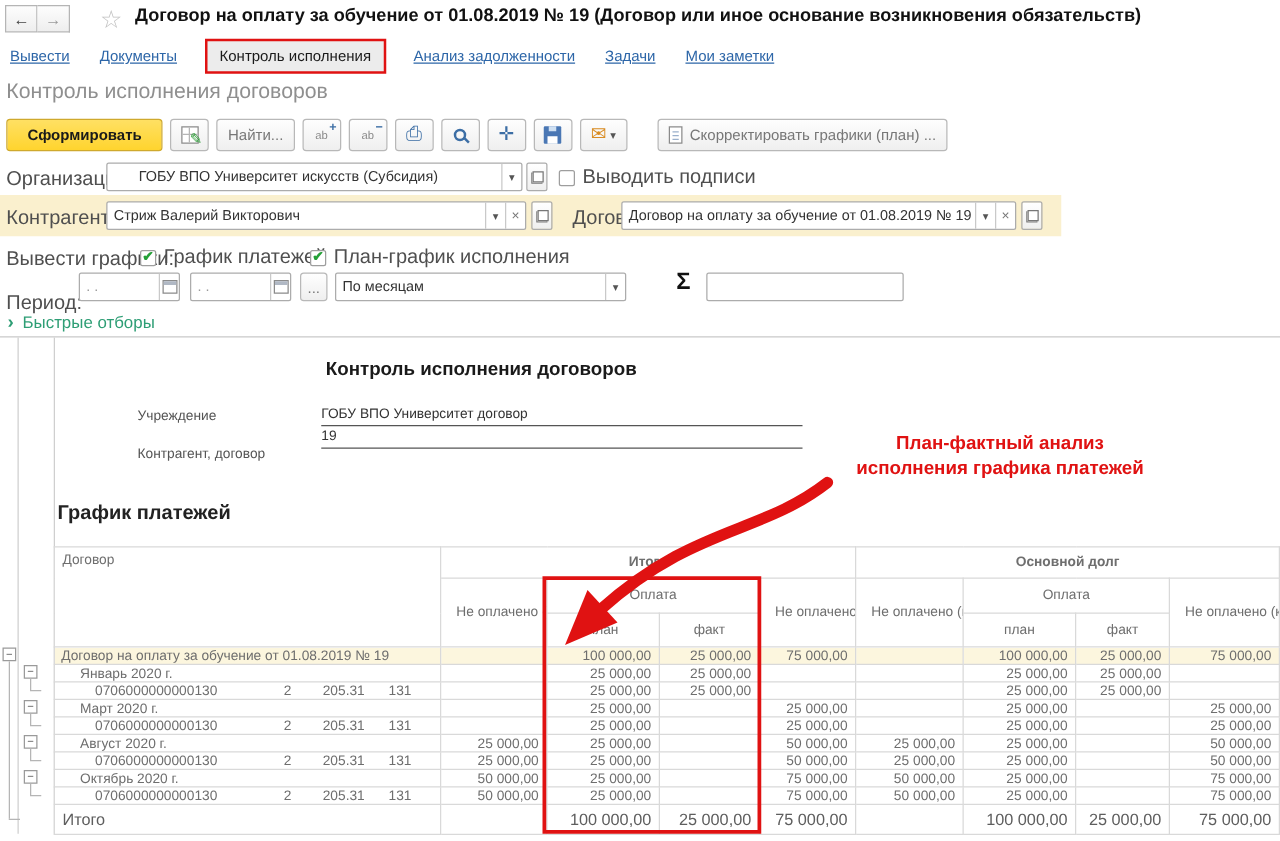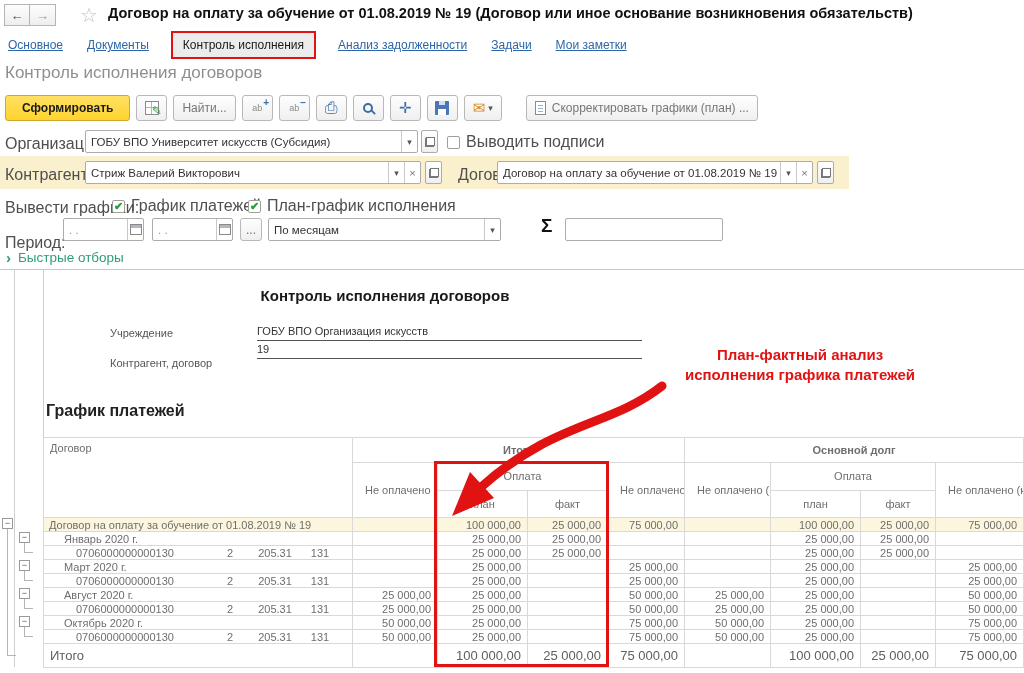--- a/index.html
+++ b/index.html
@@ -112,21 +112,21 @@
         <span>←</span>
       </div>
     <div class="navbtn fwd">
         <span>→</span>
       </div>
   </div>
   <div class="abs star">☆</div>
   <div class="abs wtitle">Договор на оплату за обучение от 01.08.2019 № 19 (Договор или иное основание возникновения обязательств)</div>
 
   <div class="abs tabs">
-    <span class="tab">Основное</span>
+    <span class="tab">Вывести</span>
     <span class="tab">Документы</span>
     <span class="tab active">Контроль исполнения</span>
     <span class="tab">Анализ задолженности</span>
     <span class="tab">Задачи</span>
     <span class="tab">Мои заметки</span>
   </div>
 
   <div class="abs pageheading">Контроль исполнения договоров</div>
 
   <div class="abs toolbar">
@@ -160,21 +160,21 @@
       <span class="dd-glyph">▾</span>
     </div>
     <div style="width:12px"></div>
     <div class="btn">
       <span class="ic-doc"></span>
       <span>Скорректировать графики (план) ...</span>
     </div>
   </div>
 
   <div class="abs lbl" style="left:5px; top:135px;">Организация:</div>
-  <div class="abs fld" style="left:85px; top:130px; width:333px;">
+  <div class="abs fld" style="left:85px; top:130px; width:333px;padding-left:20px;">
     <span class="txt">ГОБУ ВПО Университет искусств (Субсидия)</span>
     <span class="seg">▾</span>
   </div>
   <div class="abs sqbtn" style="left:421px; top:130px;">
       <span class="ic-open"></span>
     </div>
   <div class="abs" style="left:447px; top:133px; display:flex; align-items:center; gap:6px;">
     <span class="cb"></span>
     <span class="lbl">Выводить подписи</span>
   </div>
@@ -238,21 +238,21 @@
   </div>
 
   <div class="abs divider"></div>
 
   <div class="abs vline" style="left:14px; top:270px; height:397px;"></div>
   <div class="abs vline" style="left:43px; top:270px; height:397px;"></div>
 
   <div class="abs rtitle" style="left:150px; top:287px; width:470px;">Контроль исполнения договоров</div>
 
   <div class="abs rlbl" style="left:110px; top:327px;">Учреждение</div>
-  <div class="abs rval" style="left:257px; top:324px; width:385px; padding-bottom:2px;">ГОБУ ВПО Организация искусств</div>
+  <div class="abs rval" style="left:257px; top:324px; width:385px; padding-bottom:2px;">ГОБУ ВПО Университет договор</div>
 
   <div class="abs rlbl" style="left:110px; top:357px;">Контрагент, договор</div>
   <div class="abs rval" style="left:257px; top:342px; width:385px; padding-bottom:2px;">
     <div>19</div>
   </div>
 
   <div class="abs annot" style="left:620px; top:345px; width:360px;">
     <div>План-фактный анализ</div>
     <div>исполнения графика платежей</div>
   </div>

